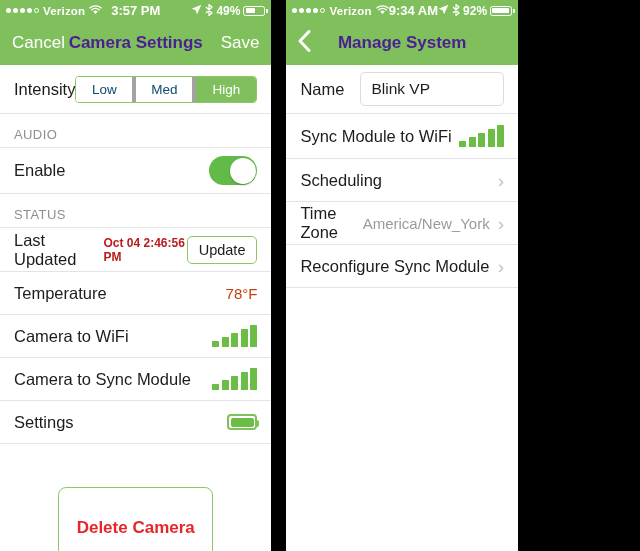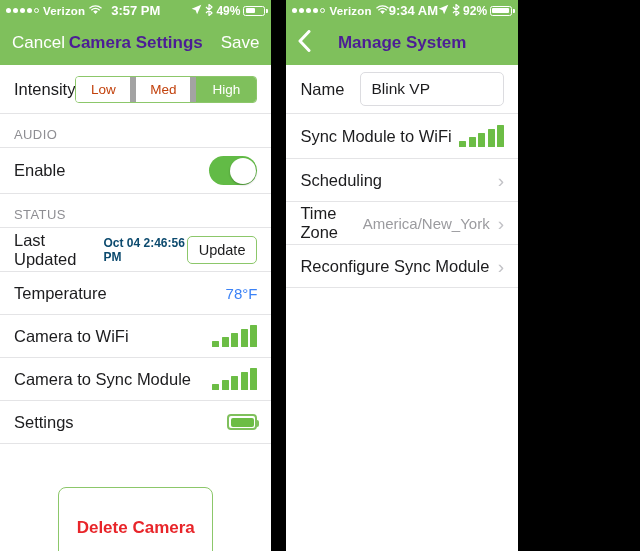--- a/index.html
+++ b/index.html
@@ -56,32 +56,32 @@
   .content { flex:1; background:#fff; overflow:hidden; display:flex; flex-direction:column; }
   .sec-head {
     padding:13px 14px 5px 14px; font-size:13px; color:#8e8e93;
     letter-spacing:.4px; background:#fff;
   }
   .row {
     min-height:43px; display:flex; align-items:center;
     padding:0 14px; border-bottom:1px solid #e4e4e6; background:#fff;
   }
   .row-label { font-size:16.5px; color:#1c1c1e; }
-  .row-sub { font-size:12px; color:#0c4a6e; margin-left:10px; font-weight:bold; }
+  .row-sub { font-size:12px; color:#b91c1c; margin-left:10px; font-weight:bold; }
   .row-right { margin-left:auto; display:flex; align-items:center; gap:8px; }
-  .row-value { font-size:15px; color:#3b82f6; }
+  .row-value { font-size:15px; color:#c2410c; }
   .row-value.muted { color:#9b9b9f; }
   .chev { color:#c2c2c6; font-size:19px; line-height:1; }
 
   
   .seg { display:flex; border:1px solid #8cc76a; border-radius:4px; overflow:hidden; height:27px; }
   .seg-item {
     min-width:60px; display:flex; align-items:center; justify-content:center;
-    font-size:13.5px; color:#c2410c; background:#fff;
-    border-right:6px solid #a3a3a3; padding:0 8px;
+    font-size:13.5px; color:#0c4a6e; background:#fff;
+    border-right:4px solid #a3a3a3; padding:0 8px;
   }
   .seg-item:last-child { border-right:none; }
   .seg-item.active { background:#7fc05c; color:#fff; }
 
   
   .toggle {
     width:48px; height:29px; border-radius:15px; background:#62bb46;
     position:relative; flex:0 0 48px;
   }
   .toggle .knob {

